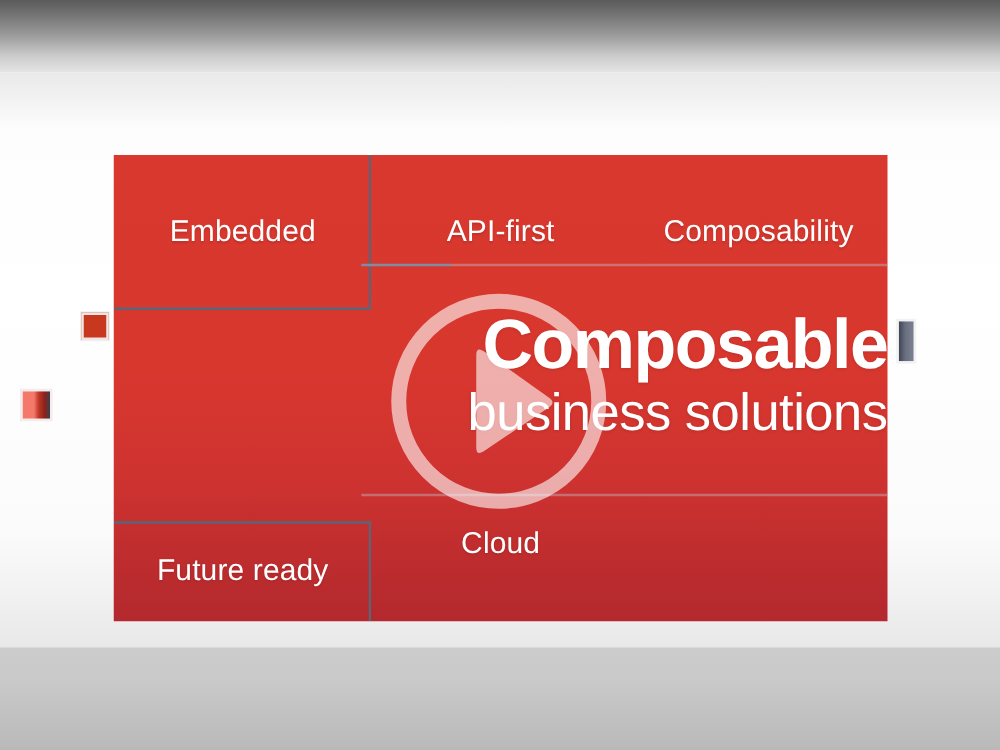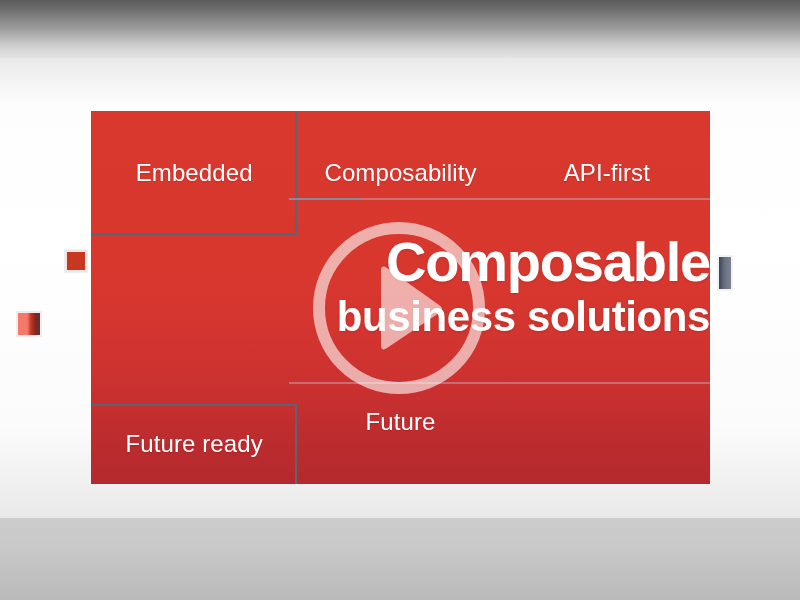--- a/index.html
+++ b/index.html
@@ -62,21 +62,21 @@
   .chip-right {
     left: 717px; top: 255px;
     width: 16px; height: 36px;
     border: 2px solid #f2f2f2;
     background: linear-gradient(to right, #3d4254 0%, #6b7081 45%, #7d8292 100%);
   }
 
   
   .panel {
     position: absolute;
-    left: 91px; top: 111px;
+    left: 91px; top: 124px;
     width: 619px; height: 373px;
     background:
       linear-gradient(to bottom,
         #d9382f 0%,
         #d8372e 46%,
         #cf3330 68%,
         #bd2c2e 88%,
         #b3292d 100%);
     overflow: hidden;
   }
@@ -143,21 +143,21 @@
     font-size: 56px;
     font-weight: 700;
     letter-spacing: -1.2px;
     line-height: 1.02;
     text-shadow: 0 1px 3px rgba(0,0,0,0.12);
   }
   .headline .line2 {
     display: block;
     color: #ffffff;
     font-size: 42px;
-    font-weight: 700;
+    font-weight: 400;
     letter-spacing: -0.4px;
     line-height: 1.18;
     margin-top: 2px;
     text-shadow: 0 1px 3px rgba(0,0,0,0.12);
   }
 </style>
 </head>
 <body>
 
 <div id="stage">
@@ -174,37 +174,37 @@
 
     <div class="grid">
 
       <div class="cell bd-rb-strong">
         <div class="cell-label">
           <span>Embedded</span><br>
         </div>
       </div>
 
       <div class="cell">
+        <div class="cell-label">API-first</div>
+      </div>
+
+      <div class="cell">
         <div class="cell-label">Composability</div>
-      </div>
-
-      <div class="cell">
-        <div class="cell-label">API-first</div>
       </div>
 
       <div class="cell"></div>
       <div class="cell"></div>
       <div class="cell"></div>
 
       <div class="cell bd-rt-strong">
         <div class="cell-label">Future ready</div>
       </div>
 
       <div class="cell">
-        <div class="cell-label">Future</div>
+        <div class="cell-label">Cloud</div>
       </div>
 
       <div class="cell">
         <div class="cell-label">
           <br>
         </div>
       </div>
     </div>
 
     <div class="rule dark" style="left:198px; top:87px; width:72px;"></div>

